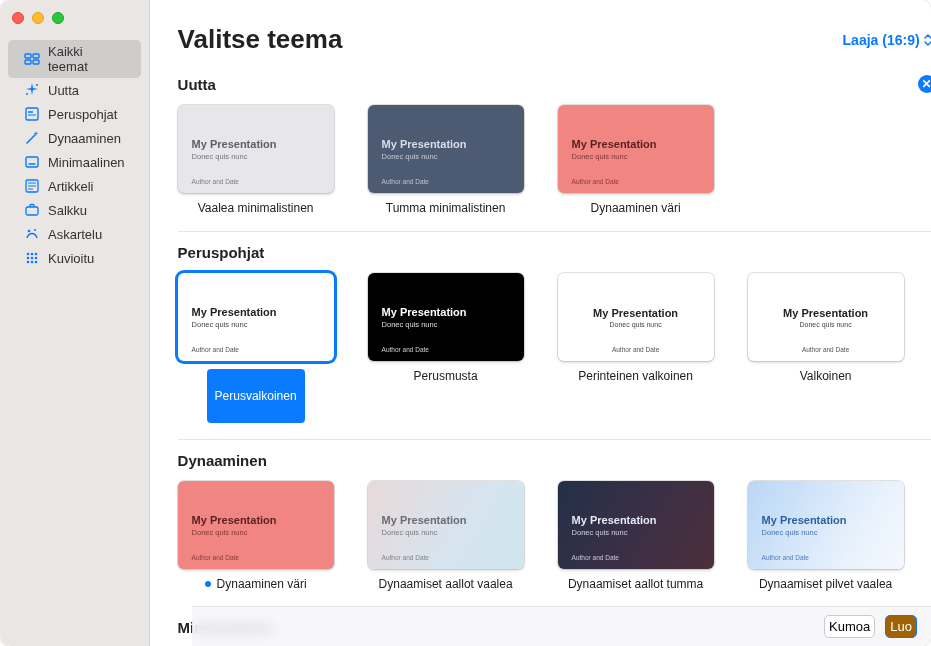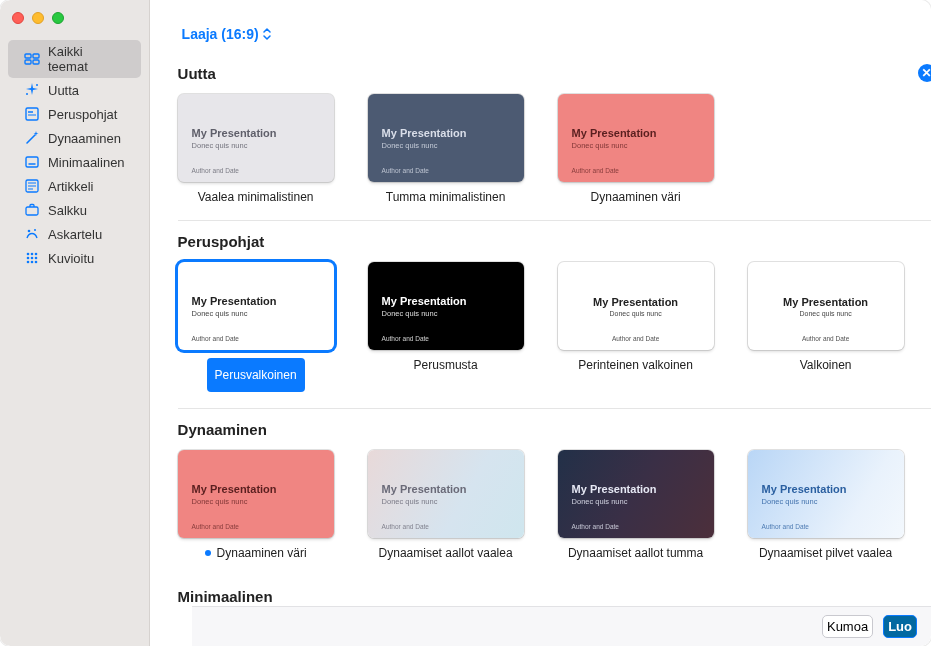--- a/index.html
+++ b/index.html
@@ -85,21 +85,21 @@
   .thumb.selected { box-shadow: 0 0 0 3px #0a7aff; }
   .thumb .t-title { font-size: 11px; font-weight: 700; }
   .thumb .t-sub   { font-size: 7.5px; margin-top: 2px; opacity: .85; }
   .thumb .t-foot  { font-size: 6.5px; position:absolute; left:14px; bottom:8px; opacity:.8; }
   .caption {
     text-align: center; font-size: 12px; margin-top: 8px; color:#222;
     display:flex; align-items:center; justify-content:center; gap:6px;
   }
   .caption .dot { width:6px; height:6px; border-radius:50%; background:#0a7aff; }
   .caption.pill span.label {
-    background:#0a7aff; color:#fff; padding:10px 8px; border-radius:4px; font-size:12px;
+    background:#0a7aff; color:#fff; padding:20px 8px; border-radius:4px; font-size:12px;
   }
   
   .th-light-min { background:#e7e6ea; color:#5f5f6a; }
   .th-light-min .t-title{ font-weight:600; }
   .th-dark-min  { background:#4c5a72; color:#d9dee9; }
   .th-dyn-red   { background:#f08582; color:#6e2a2a; }
   .th-dyn-red .t-title{ color:#5a1f1f; }
   .th-white     { background:#fff; color:#222; }
   .th-black     { background:#000; color:#fff; }
   .th-center    { align-items:center; text-align:center; }
@@ -117,21 +117,21 @@
     background:#f5f5f7cc; backdrop-filter: blur(6px);
     border-top:1px solid #e2e2e5;
     display:flex; justify-content:flex-end; gap:10px;
     padding: 8px 14px;
     border-bottom-right-radius: 10px;
   }
   .btn {
     font-size: 13px; padding: 3px 4px; border-radius: 5px;
     border: 1px solid #c9c9cf; background:#fff; cursor: default;
   }
-  .btn.primary { background:#0369a1; border-color:#0a7aff; color:#fff; font-weight:700; }
+  .btn.primary { background:#a16207; border-color:#0a7aff; color:#fff; font-weight:400; }
 </style>
 </head>
 <body>
 
 <div class="wrap">
   <aside class="sidebar">
     <div class="titlebar">
       <div class="tl-dot tl-close"></div>
       <div class="tl-dot tl-min"></div>
       <div class="tl-dot tl-max"></div>
@@ -230,20 +230,21 @@
               <circle cx="12" cy="12" r="1.3" fill="#0a7aff"></circle>
             </svg>
           </span>
           <span class="sb-label">Kuvioitu</span>
         </div>
       </div>
   </aside>
 
   <main class="main">
     <div class="header">
+      <div class="h-title">Valitse teema</div>
       <div class="aspect-pop">
         <span>Laaja (16:9)</span>
         <span class="arrows">
           <svg width="8" height="12" viewBox="0 0 8 12">
               <path d="M1 4 L4 1 L7 4 M1 8 L4 11 L7 8" stroke="#0a7aff" stroke-width="1.5" fill="none" stroke-linecap="round" stroke-linejoin="round"></path>
             </svg>
         </span>
       </div>
     </div>
     <div class="content" id="content">

